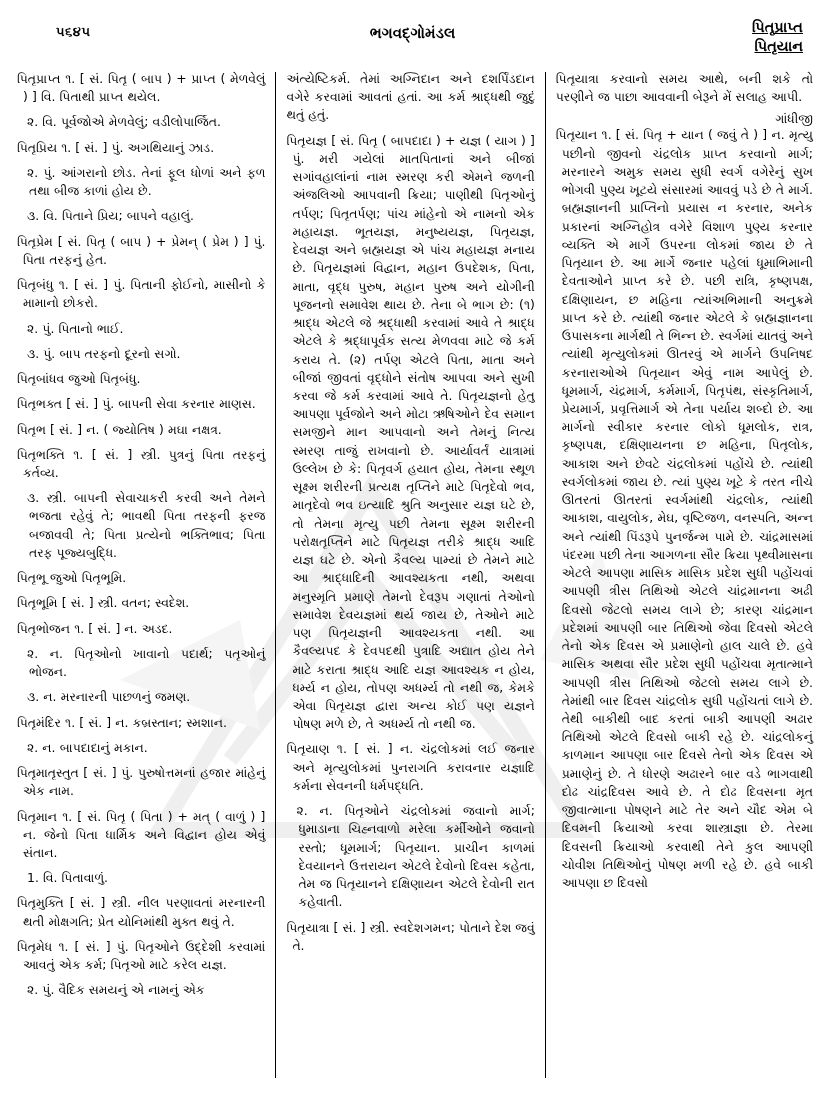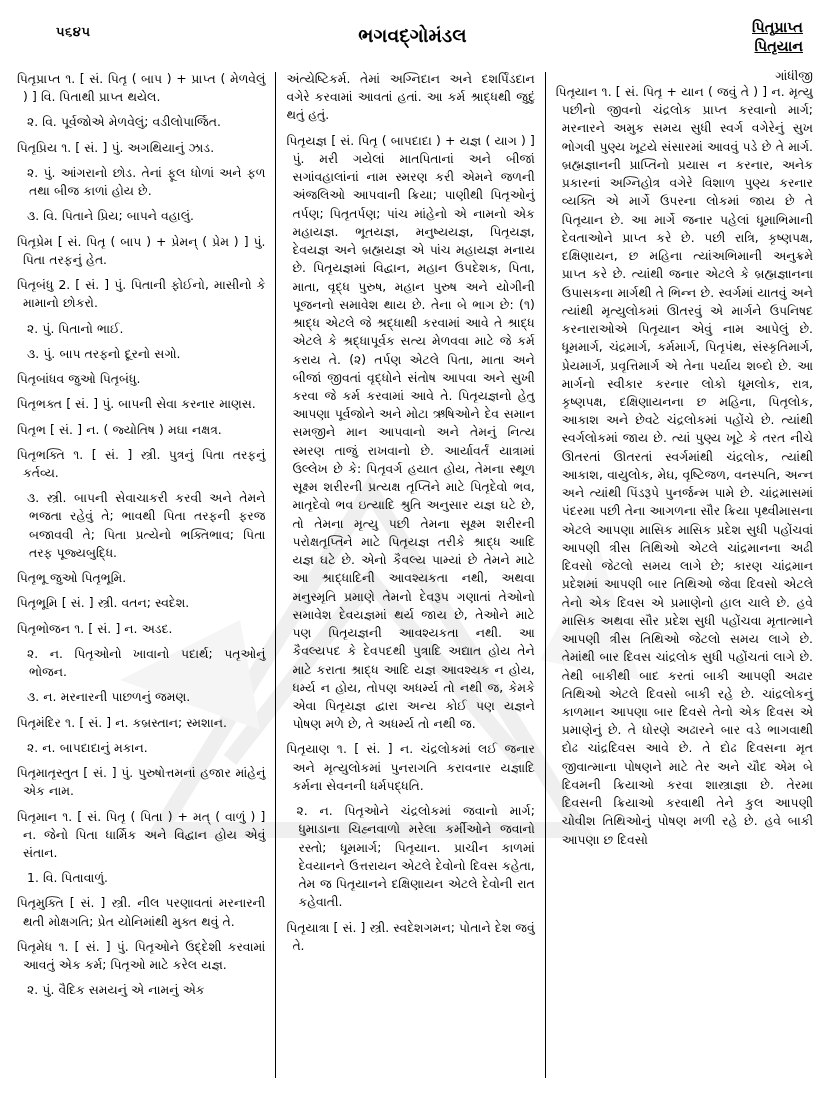--- a/index.html
+++ b/index.html
@@ -55,21 +55,21 @@
     letter-spacing: .5px;
     color: #000;
     margin-left: 32px;
   }
   .book-title {
     position: absolute;
     left: 0;
     right: 0;
     top: 10px;
     text-align: center;
-    font-size: 19px;
+    font-size: 15px;
     font-weight: bold;
     color: #000;
   }
   .head-terms {
     position: absolute;
     right: 6px;
     top: 4px;
     text-align: right;
     font-size: 14.5px;
     font-weight: bold;
@@ -163,21 +163,21 @@
     </div>
 
     <div class="columns">
       <div class="col col-1">
           <div class="entry head">પિતૃપ્રાપ્ત ૧. [ સં. પિતૃ ( બાપ ) + પ્રાપ્ત ( મેળવેલું ) ] વિ. પિતાથી પ્રાપ્ત થયેલ.</div>
           <div class="entry sense">૨. વિ. પૂર્વજોએ મેળવેલું; વડીલોપાર્જિત.</div>
           <div class="entry head">પિતૃપ્રિય ૧. [ સં. ] પું. અગથિયાનું ઝાડ.</div>
           <div class="entry sense">૨. પું. આંગરાનો છોડ. તેનાં ફૂલ ધોળાં અને ફળ તથા બીજ કાળાં હોય છે.</div>
           <div class="entry sense">૩. વિ. પિતાને પ્રિય; બાપને વહાલું.</div>
           <div class="entry head">પિતૃપ્રેમ [ સં. પિતૃ ( બાપ ) + પ્રેમન્ ( પ્રેમ ) ] પું. પિતા તરફનું હેત.</div>
-          <div class="entry head">પિતૃબંધુ 2. [ સં. ] પું. પિતાની ફોઈનો, માસીનો કે મામાનો છોકરો.</div>
+          <div class="entry head">પિતૃબંધુ ૧. [ સં. ] પું. પિતાની ફોઈનો, માસીનો કે મામાનો છોકરો.</div>
           <div class="entry sense">૨. પું. પિતાનો ભાઈ.</div>
           <div class="entry sense">૩. પું. બાપ તરફનો દૂરનો સગો.</div>
           <div class="entry head">પિતૃબાંધવ જુઓ પિતૃબંધુ.</div>
           <div class="entry head">પિતૃભક્ત [ સં. ] પું. બાપની સેવા કરનાર માણસ.</div>
           <div class="entry head">પિતૃભ [ સં. ] ન. ( જ્યોતિષ ) મઘા નક્ષત્ર.</div>
           <div class="entry head">પિતૃભક્તિ ૧. [ સં. ] સ્ત્રી. પુત્રનું પિતા તરફનું કર્તવ્ય.</div>
           <div class="entry sense">૩. સ્ત્રી. બાપની સેવાચાકરી કરવી અને તેમને ભજતા રહેવું તે; ભાવથી પિતા તરફની ફરજ બજાવવી તે; પિતા પ્રત્યેનો ભક્તિભાવ; પિતા તરફ પૂજ્યબુદ્ધિ.</div>
           <div class="entry head">પિતૃભૂ જુઓ પિતૃભૂમિ.</div>
           <div class="entry head">પિતૃભૂમિ [ સં. ] સ્ત્રી. વતન; સ્વદેશ.</div>
           <div class="entry head">પિતૃભોજન ૧. [ સં. ] ન. અડદ.</div>
@@ -195,19 +195,20 @@
       <div class="rule"></div>
       <div class="col col-2">
           <div class="entry run">અંત્યેષ્ટિકર્મ. તેમાં અગ્નિદાન અને દશર્પિંડદાન વગેરે કરવામાં આવતાં હતાં. આ કર્મ શ્રાદ્ધથી જુદું થતું હતું.</div>
           <div class="entry head">પિતૃયજ્ઞ [ સં. પિતૃ ( બાપદાદા ) + યજ્ઞ ( યાગ ) ] પું. મરી ગયેલાં માતપિતાનાં અને બીજાં સગાંવહાલાંનાં નામ સ્મરણ કરી એમને જળની અંજલિઓ આપવાની ક્રિયા; પાણીથી પિતૃઓનું તર્પણ; પિતૃતર્પણ; પાંચ માંહેનો એ નામનો એક મહાયજ્ઞ. ભૂતયજ્ઞ, મનુષ્યયજ્ઞ, પિતૃયજ્ઞ, દેવયજ્ઞ અને બ્રહ્મયજ્ઞ એ પાંચ મહાયજ્ઞ મનાય છે. પિતૃયજ્ઞમાં વિદ્વાન, મહાન ઉપદેશક, પિતા, માતા, વૃદ્ધ પુરુષ, મહાન પુરુષ અને યોગીની પૂજનનો સમાવેશ થાય છે. તેના બે ભાગ છે: (૧) શ્રાદ્ધ એટલે જે શ્રદ્ધાથી કરવામાં આવે તે શ્રાદ્ધ એટલે કે શ્રદ્ધાપૂર્વક સત્ય મેળવવા માટે જે કર્મ કરાય તે. (૨) તર્પણ એટલે પિતા, માતા અને બીજાં જીવતાં વૃદ્ધોને સંતોષ આપવા અને સુખી કરવા જે કર્મ કરવામાં આવે તે. પિતૃયજ્ઞનો હેતુ આપણા પૂર્વજોને અને મોટા ઋષિઓને દેવ સમાન સમજીને માન આપવાનો અને તેમનું નિત્ય સ્મરણ તાજું રાખવાનો છે. આર્યાવર્તં યાત્રામાં ઉલ્લેખ છે કે: પિતૃવર્ગ હયાત હોય, તેમના સ્થૂળ સૂક્ષ્મ શરીરની પ્રત્યક્ષ તૃપ્તિને માટે પિતૃદેવો ભવ, માતૃદેવો ભવ ઇત્યાદિ શ્રુતિ અનુસાર યજ્ઞ ઘટે છે, તો તેમના મૃત્યુ પછી તેમના સૂક્ષ્મ શરીરની પરોક્ષતૃપ્તિને માટે પિતૃયજ્ઞ તરીકે શ્રાદ્ધ આદિ યજ્ઞ ઘટે છે. એનો કૈવલ્ય પામ્યાં છે તેમને માટે આ શ્રાદ્ધાદિની આવશ્યકતા નથી, અથવા મનુસ્મૃતિ પ્રમાણે તેમનો દેવરૂપ ગણાતાં તેઓનો સમાવેશ દેવયજ્ઞમાં થર્ય જાય છે, તેઓને માટે પણ પિતૃયજ્ઞની આવશ્યકતા નથી. આ કૈવલ્યપદ કે દેવપદથી પુત્રાદિ અદ્યાત હોય તેને માટે કરાતા શ્રાદ્ધ આદિ યજ્ઞ આવશ્યક ન હોય, ધર્મ્ય ન હોય, તોપણ અધર્મ્ય તો નથી જ, કેમકે એવા પિતૃયજ્ઞ દ્વારા અન્ય કોઈ પણ યજ્ઞને પોષણ મળે છે, તે અધર્મ્ય તો નથી જ.</div>
           <div class="entry head">પિતૃયાણ ૧. [ સં. ] ન. ચંદ્રલોકમાં લઈ જનાર અને મૃત્યુલોકમાં પુનરાગતિ કરાવનાર યજ્ઞાદિ કર્મના સેવનની ધર્મપદ્ધતિ.</div>
           <div class="entry sense">૨. ન. પિતૃઓને ચંદ્રલોકમાં જવાનો માર્ગ; ધુમાડાના ચિહ્નવાળો મરેલા કર્મીઓને જવાનો રસ્તો; ધૂમમાર્ગ; પિતૃયાન. પ્રાચીન કાળમાં દેવયાનને ઉત્તરાયન એટલે દેવોનો દિવસ કહેતા, તેમ જ પિતૃયાનને દક્ષિણાયન એટલે દેવોની રાત કહેવાતી.</div>
           <div class="entry head">પિતૃયાત્રા [ સં. ] સ્ત્રી. સ્વદેશગમન; પોતાને દેશ જવું તે.</div>
         </div>
       <div class="rule"></div>
       <div class="col col-3">
+          <div class="entry run">પિતૃયાત્રા કરવાનો સમય આથે, બની શકે તો પરણીને જ પાછા આવવાની બેરૂને મેં સલાહ આપી.</div>
           <div class="attrib">ગાંધીજી</div>
           <div class="entry head">પિતૃયાન ૧. [ સં. પિતૃ + યાન ( જવું તે ) ] ન. મૃત્યુ પછીનો જીવનો ચંદ્રલોક પ્રાપ્ત કરવાનો માર્ગ; મરનારને અમુક સમય સુધી સ્વર્ગ વગેરેનું સુખ ભોગવી પુણ્ય ખૂટયે સંસારમાં આવવું પડે છે તે માર્ગ. બ્રહ્મજ્ઞાનની પ્રાપ્તિનો પ્રયાસ ન કરનાર, અનેક પ્રકારનાં અગ્નિહોત્ર વગેરે વિશાળ પુણ્ય કરનાર વ્યક્તિ એ માર્ગે ઉપરના લોકમાં જાય છે તે પિતૃયાન છે. આ માર્ગે જનાર પહેલાં ધૂમાભિમાની દેવતાઓને પ્રાપ્ત કરે છે. પછી રાત્રિ, કૃષ્ણપક્ષ, દક્ષિણાયન, છ મહિના ત્યાંઅભિમાની અનુક્રમે પ્રાપ્ત કરે છે. ત્યાંથી જનાર એટલે કે બ્રહ્મજ્ઞાનના ઉપાસકના માર્ગથી તે ભિન્ન છે. સ્વર્ગમાં યાતવું અને ત્યાંથી મૃત્યુલોકમાં ઊતરવું એ માર્ગને ઉપનિષદ કરનારાઓએ પિતૃયાન એવું નામ આપેલું છે. ધૂમમાર્ગ, ચંદ્રમાર્ગ, કર્મમાર્ગ, પિતૃપંથ, સંસ્કૃતિમાર્ગ, પ્રેયમાર્ગ, પ્રવૃત્તિમાર્ગ એ તેના પર્યાય શબ્દો છે. આ માર્ગનો સ્વીકાર કરનાર લોકો ધૂમલોક, રાત્ર, કૃષ્ણપક્ષ, દક્ષિણાયનના છ મહિના, પિતૃલોક, આકાશ અને છેવટે ચંદ્રલોકમાં પહોંચે છે. ત્યાંથી સ્વર્ગલોકમાં જાય છે. ત્યાં પુણ્ય ખૂટે કે તરત નીચે ઊતરતાં ઊતરતાં સ્વર્ગમાંથી ચંદ્રલોક, ત્યાંથી આકાશ, વાયુલોક, મેઘ, વૃષ્ટિજળ, વનસ્પતિ, અન્ન અને ત્યાંથી પિંડરૂપે પુનર્જન્મ પામે છે. ચાંદ્રમાસમાં પંદરમા પછી તેના આગળના સૌર ક્રિયા પૃથ્વીમાસના એટલે આપણા માસિક માસિક પ્રદેશ સુધી પહોંચવાં આપણી ત્રીસ તિથિઓ એટલે ચાંદ્રમાનના અઢી દિવસો જેટલો સમય લાગે છે; કારણ ચાંદ્રમાન પ્રદેશમાં આપણી બાર તિથિઓ જેવા દિવસો એટલે તેનો એક દિવસ એ પ્રમાણેનો હાલ ચાલે છે. હવે માસિક અથવા સૌર પ્રદેશ સુધી પહોંચવા મૃતાત્માને આપણી ત્રીસ તિથિઓ જેટલો સમય લાગે છે. તેમાંથી બાર દિવસ ચાંદ્રલોક સુધી પહોંચતાં લાગે છે. તેથી બાકીથી બાદ કરતાં બાકી આપણી અઢાર તિથિઓ એટલે દિવસો બાકી રહે છે. ચાંદ્રલોકનું કાળમાન આપણા બાર દિવસે તેનો એક દિવસ એ પ્રમાણેનું છે. તે ધોરણે અઢારને બાર વડે ભાગવાથી દોઢ ચાંદ્રદિવસ આવે છે. તે દોઢ દિવસના મૃત જીવાત્માના પોષણને માટે તેર અને ચૌદ એમ બે દિવમની ક્રિયાઓ કરવા શાસ્ત્રાજ્ઞા છે. તેરમા દિવસની ક્રિયાઓ કરવાથી તેને કુલ આપણી ચોવીશ તિથિઓનું પોષણ મળી રહે છે. હવે બાકી આપણા છ દિવસો</div>
         </div>
     </div>
 
   </div>
 </div>
 
 </body></html>

